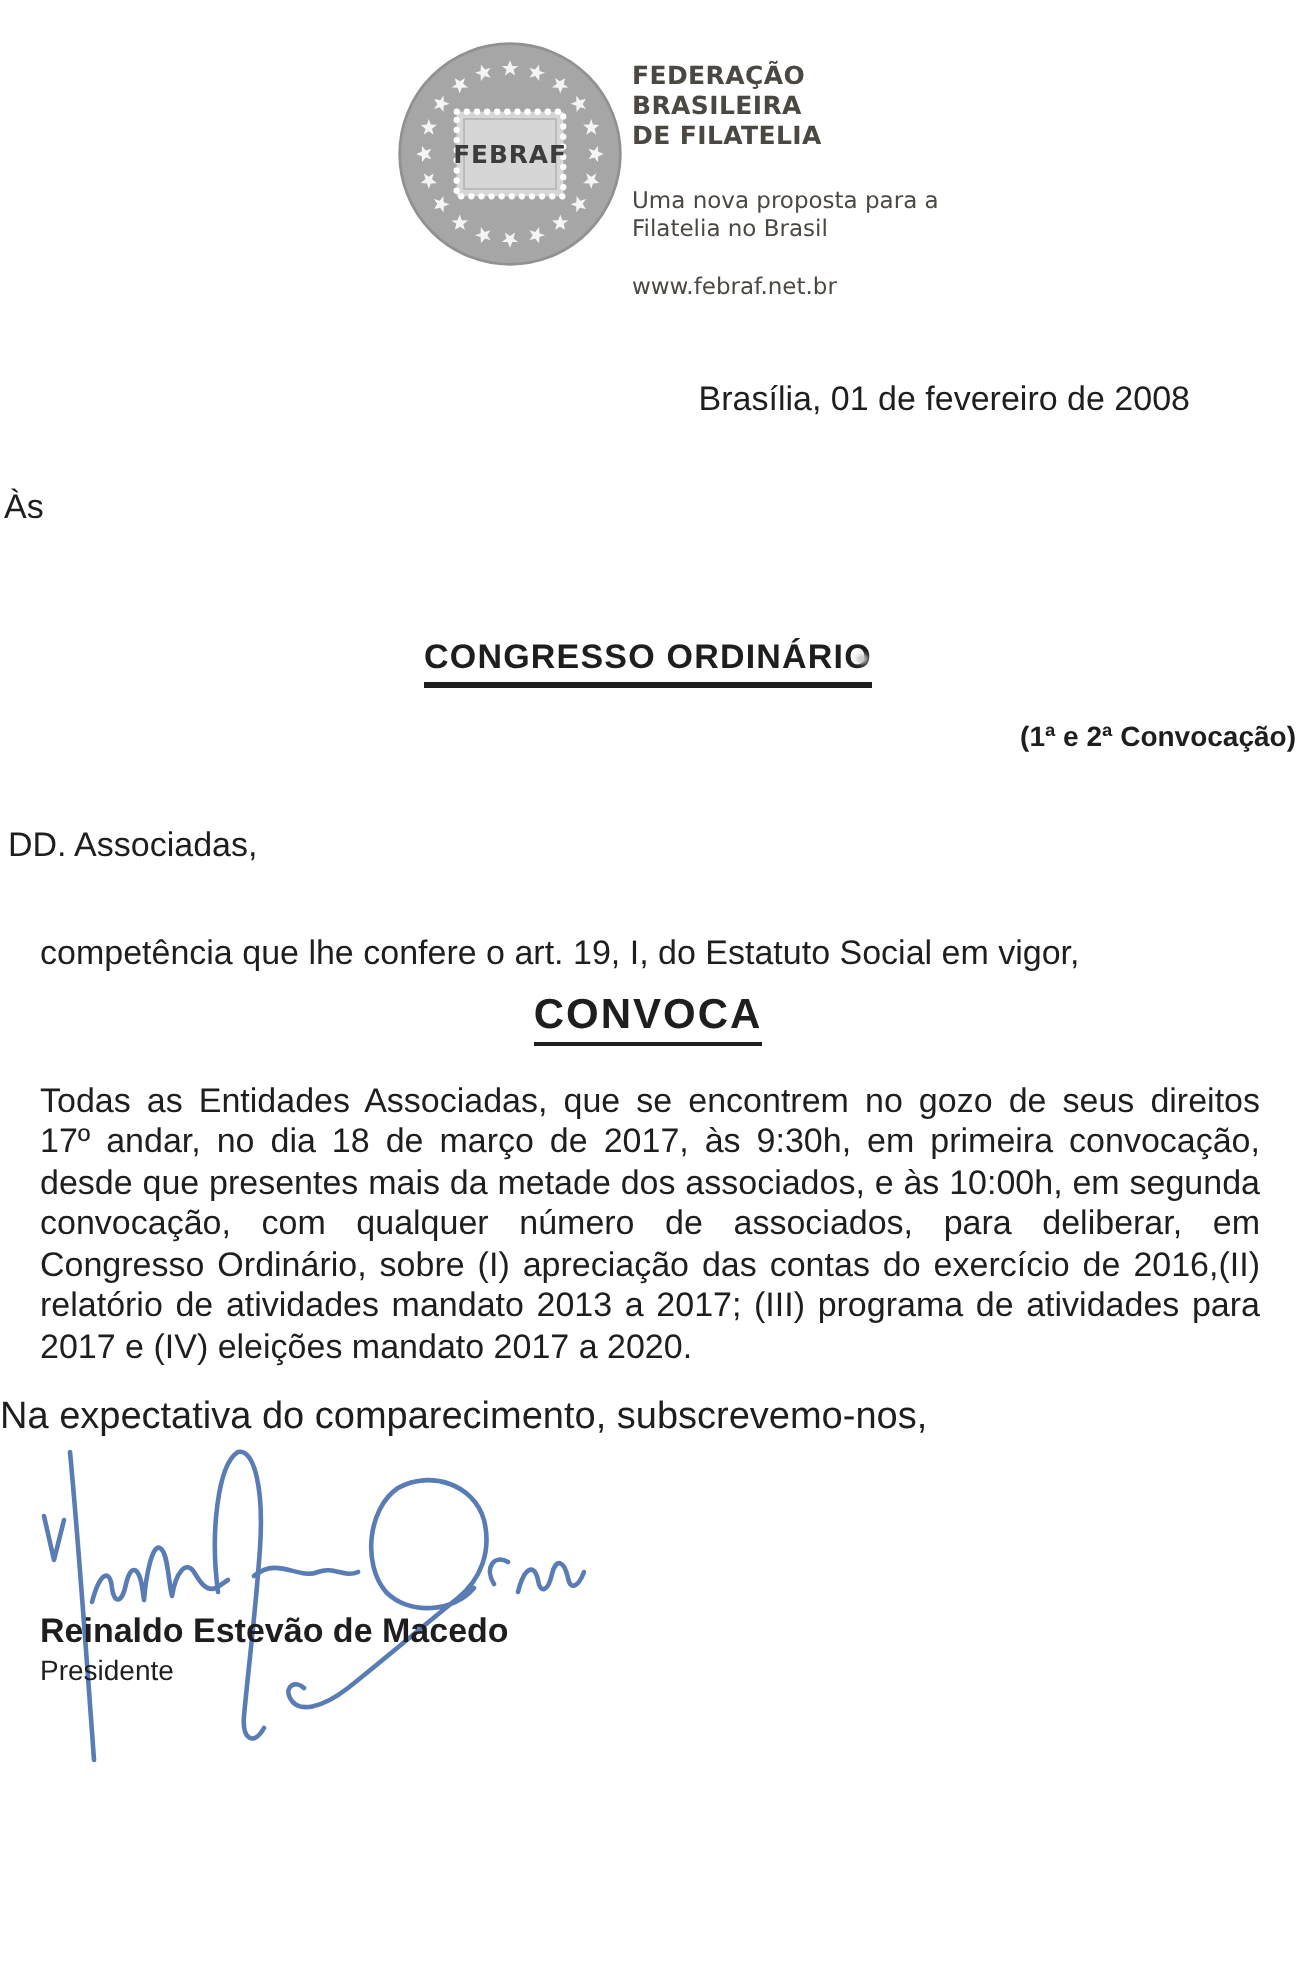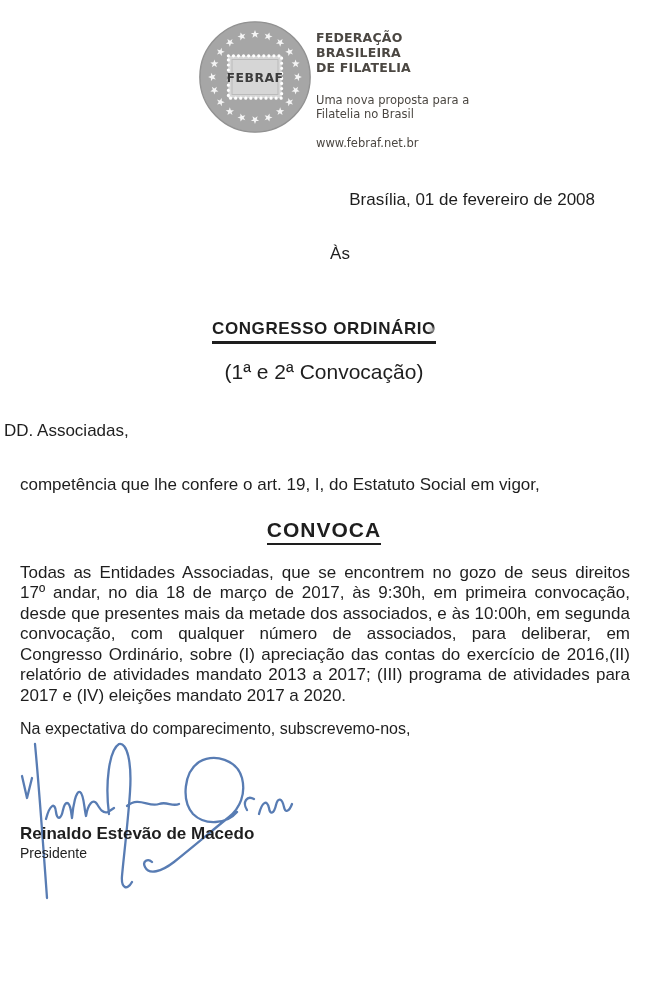--- a/index.html
+++ b/index.html
@@ -24,43 +24,43 @@
   }
   .org-name { font-size:12.5px; font-weight:bold; line-height:15px; letter-spacing:0.2px; }
   .org-tagline { margin-top:18px; font-size:11.5px; line-height:14px; }
   .org-site { margin-top:15px; font-size:11.5px; }
 
   
   .dateline {
     margin-top:40px; padding-right:53px;
     text-align:right; font-size:17px; line-height:20px;
   }
-  .recipient { margin-top:33px; padding-left:32px; font-size:17px; line-height:22px;text-align:center; }
+  .recipient { margin-top:33px; padding-left:2px; font-size:17px; line-height:22px; }
   .title-row { margin-top:54px; text-align:center; }
   .doc-title {
     display:inline-block;
     font-size:17px; font-weight:bold; letter-spacing:0.6px;
     border-bottom:3px solid var(--ink, #1e1e1e);
     padding-bottom:2px;
     text-align:center;
   }
-  .subtitle-row { margin-top:16px; text-align:center; font-size:21px; font-weight:normal; }
+  .subtitle-row { margin-top:16px; text-align:right; font-size:14px; font-weight:bold; }
   .salutation { margin-top:37px; padding-left:4px; font-size:17px; }
   .para { margin-top:34px; padding:0 18px 0 20px; font-size:17px; line-height:20.5px; }
   .jline { text-align:justify; text-align-last:justify; white-space:normal; }
   .jline:last-child { text-align-last:left; }
-  .convoke-row { margin-top:22px; text-align:center; }
+  .convoke-row { margin-top:8px; text-align:center; }
   .convoke {
     display:inline-block;
     font-size:21px; font-weight:bold; letter-spacing:1px;
     border-bottom:2.5px solid var(--ink, #1e1e1e);
     padding-bottom:1px;
   }
   .para2 { margin-top:18px; }
-  .closing { margin-top:14px; padding-left:20px; font-size:16px; }
+  .closing { margin-top:14px; font-size:19px; }
 
   
   .sig-block { position:relative; height:172px; margin-top:4px; }
   .sig-svg { position:absolute; left:10px; top:0; pointer-events:none; }
   .signer { position:absolute; left:20px; top:82px; }
   .signer-name { font-size:17px; font-weight:bold; line-height:20px; }
   .signer-title { font-size:14px; line-height:18px; }
 
   
   .artifact {

